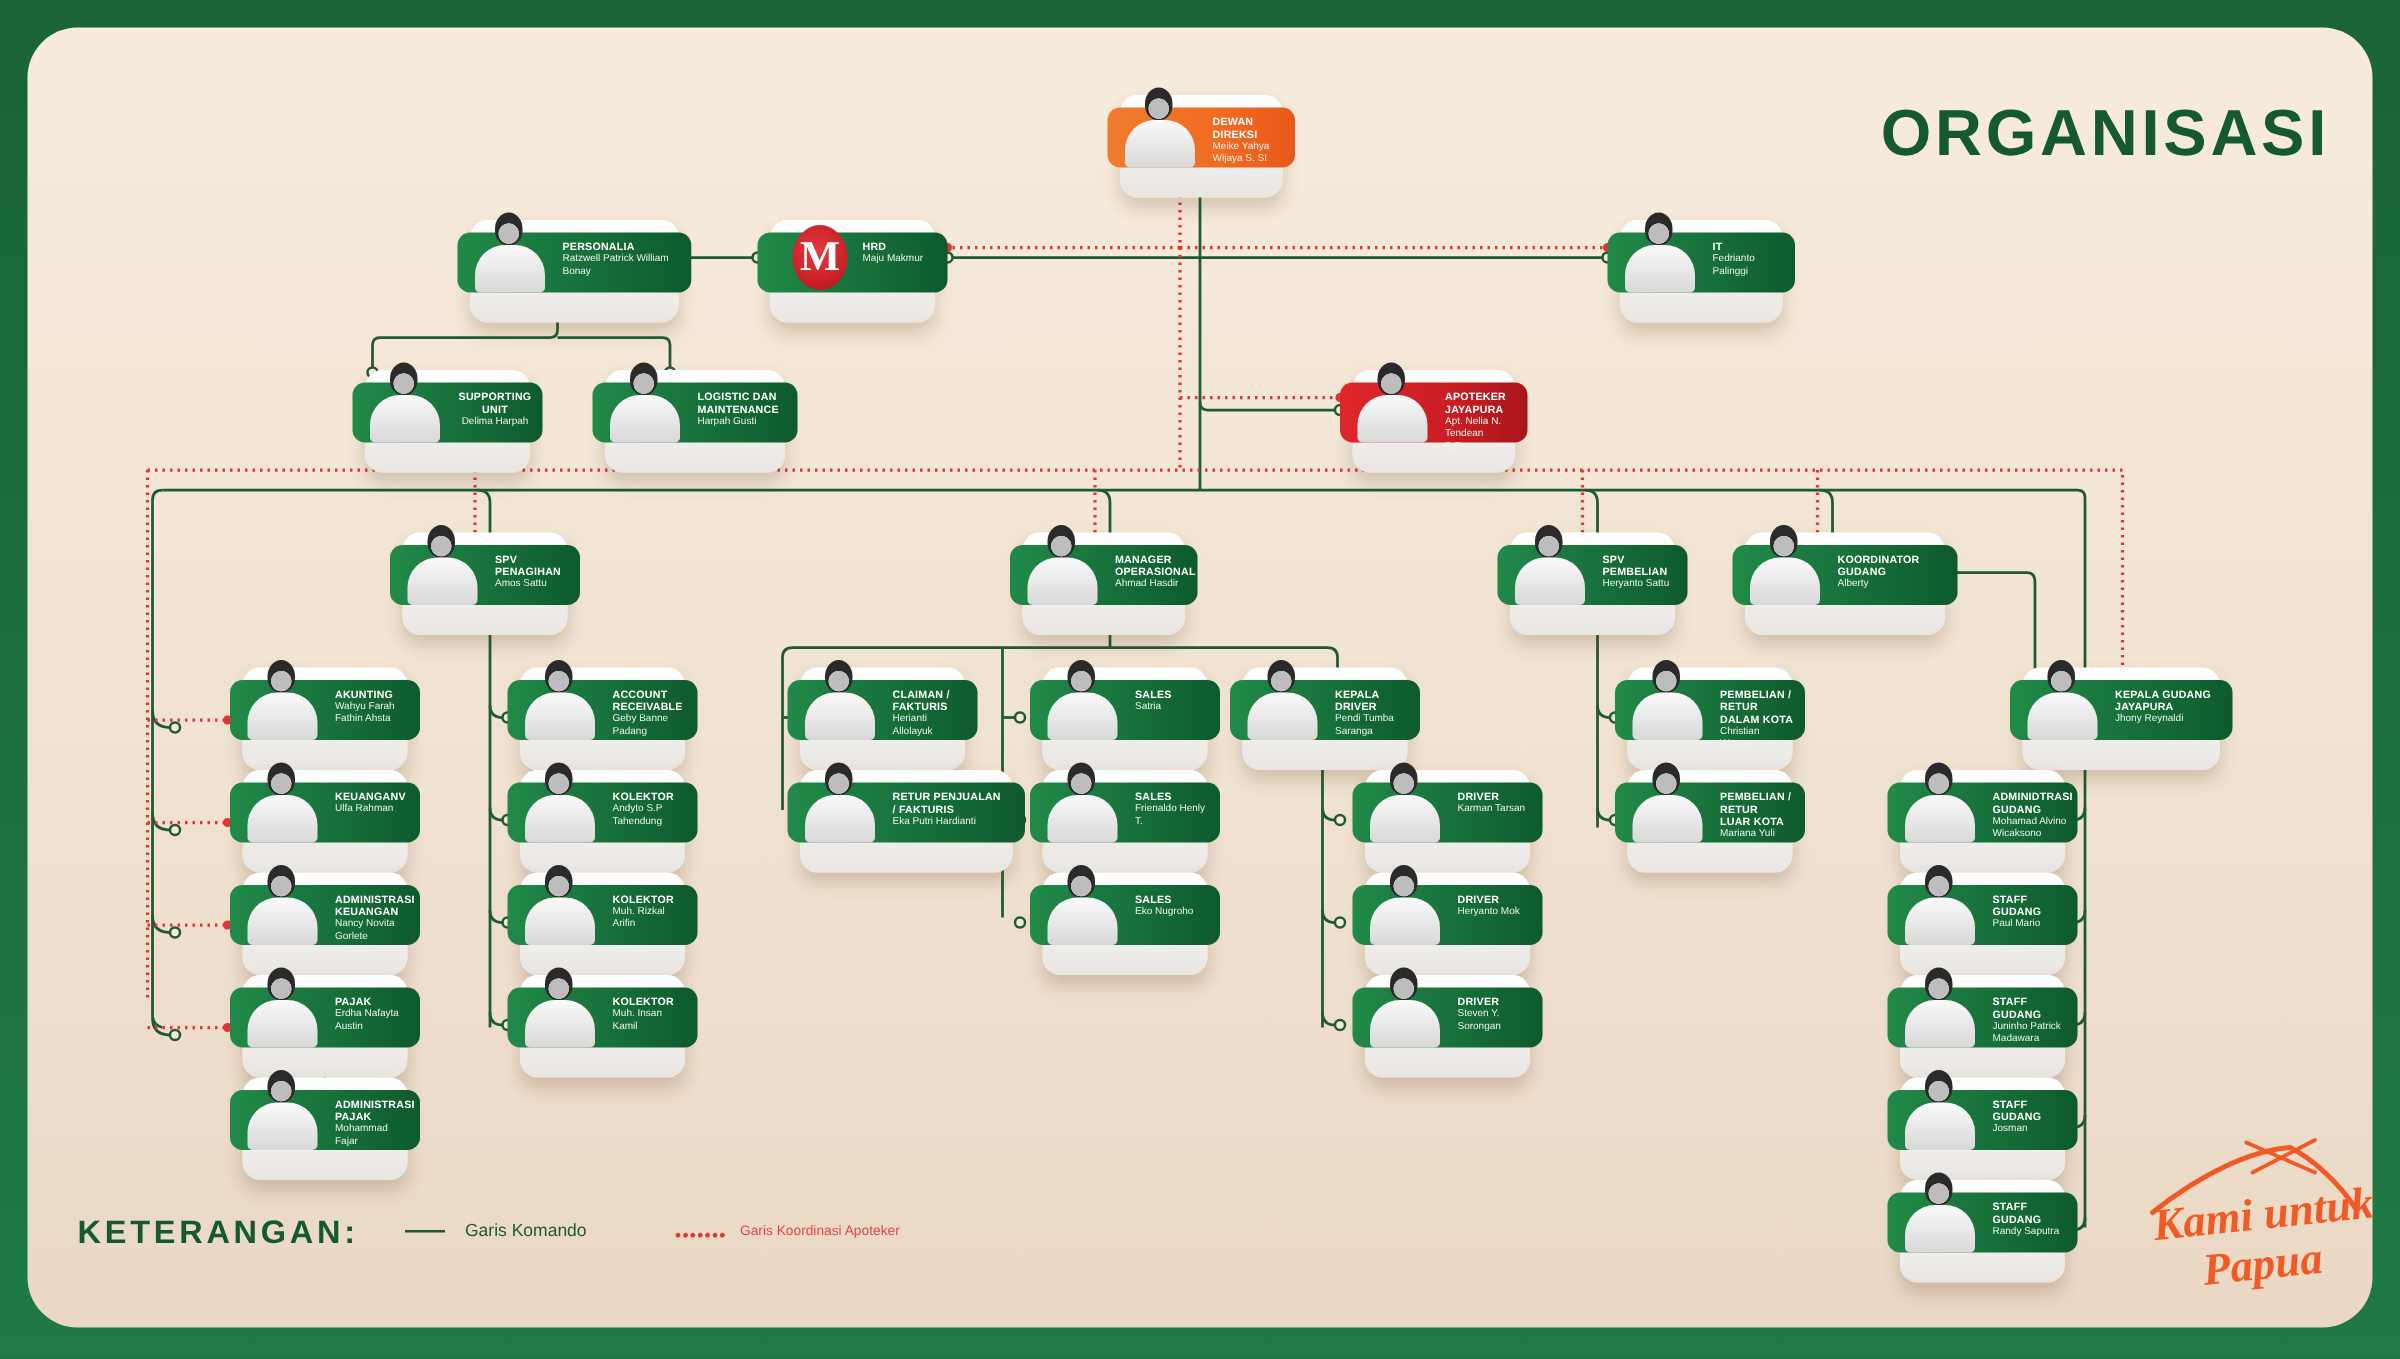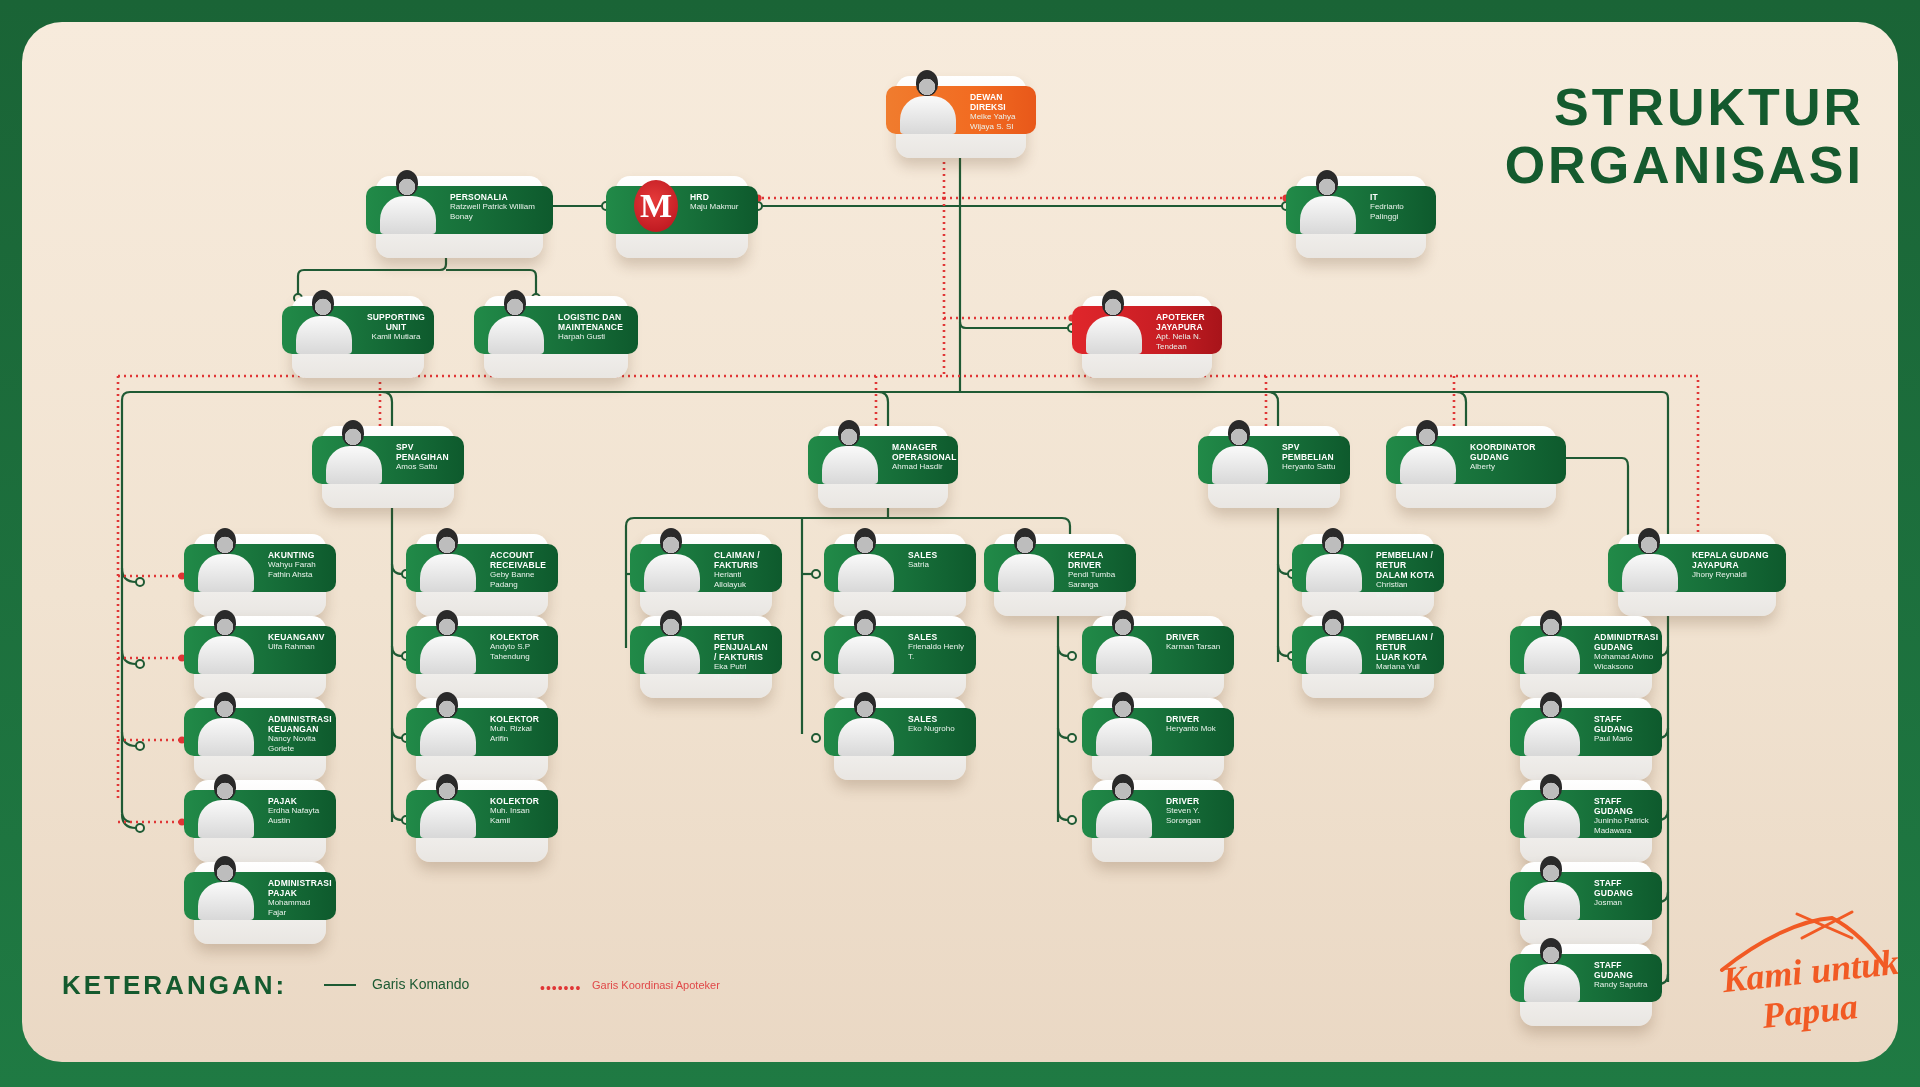--- a/index.html
+++ b/index.html
@@ -150,21 +150,20 @@
         <path d="M1646 788 Q1646 798 1636 798" fill="none" stroke="#1f5a34" stroke-width="2.2"></path>
         <circle cx="1632" cy="798" r="4" fill="#f6ead9" stroke="#1f5a34" stroke-width="2"></circle>
         <path d="M1646 870 Q1646 880 1636 880" fill="none" stroke="#1f5a34" stroke-width="2.2"></path>
         <circle cx="1632" cy="880" r="4" fill="#f6ead9" stroke="#1f5a34" stroke-width="2"></circle>
         <path d="M1646 952 Q1646 962 1636 962" fill="none" stroke="#1f5a34" stroke-width="2.2"></path>
         <circle cx="1632" cy="962" r="4" fill="#f6ead9" stroke="#1f5a34" stroke-width="2"></circle>
       </svg>
 
 
     <div id="title">
-      <div>STRUKTUR</div>
       <div>ORGANISASI</div>
     </div>
 
     <div id="cards">
         <div class="card orange" style="left: 864px; top: 60px; width: 150px;">
           <div class="shelf"></div>
     <div class="body"></div>
     <div class="photo">
             <div class="head"></div>
             <div class="torso"></div>
@@ -209,21 +208,21 @@
         </div>
         <div class="card" style="left: 260px; top: 280px; width: 152px; text-align: center;">
           <div class="shelf"></div>
     <div class="body"></div>
     <div class="photo">
             <div class="head"></div>
             <div class="torso"></div>
           </div>
     <div class="txt">
       <div class="role">SUPPORTING UNIT</div>
-      <div class="name">Kamil Mutiara</div>
+      <div class="name">Delima Harpah</div>
     </div>
         </div>
         <div class="card" style="left: 452px; top: 280px; width: 164px;">
           <div class="shelf"></div>
     <div class="body"></div>
     <div class="photo">
             <div class="head"></div>
             <div class="torso"></div>
           </div>
     <div class="txt">
@@ -406,21 +405,21 @@
     <div class="body"></div>
     <div class="photo">
             <div class="head"></div>
             <div class="torso"></div>
           </div>
     <div class="txt">
       <div class="role">CLAIMAN / FAKTURIS</div>
       <div class="name">Herianti Allolayuk</div>
     </div>
         </div>
-        <div class="card" style="left: 608px; top: 600px; width: 152px;">
+        <div class="card" style="left: 608px; top: 600px; width: 152px; padding-left: 38px;">
           <div class="shelf"></div>
     <div class="body"></div>
     <div class="photo">
             <div class="head"></div>
             <div class="torso"></div>
           </div>
     <div class="txt">
       <div class="role">RETUR PENJUALAN
 / FAKTURIS</div>
       <div class="name">Eka Putri Hardianti</div>

